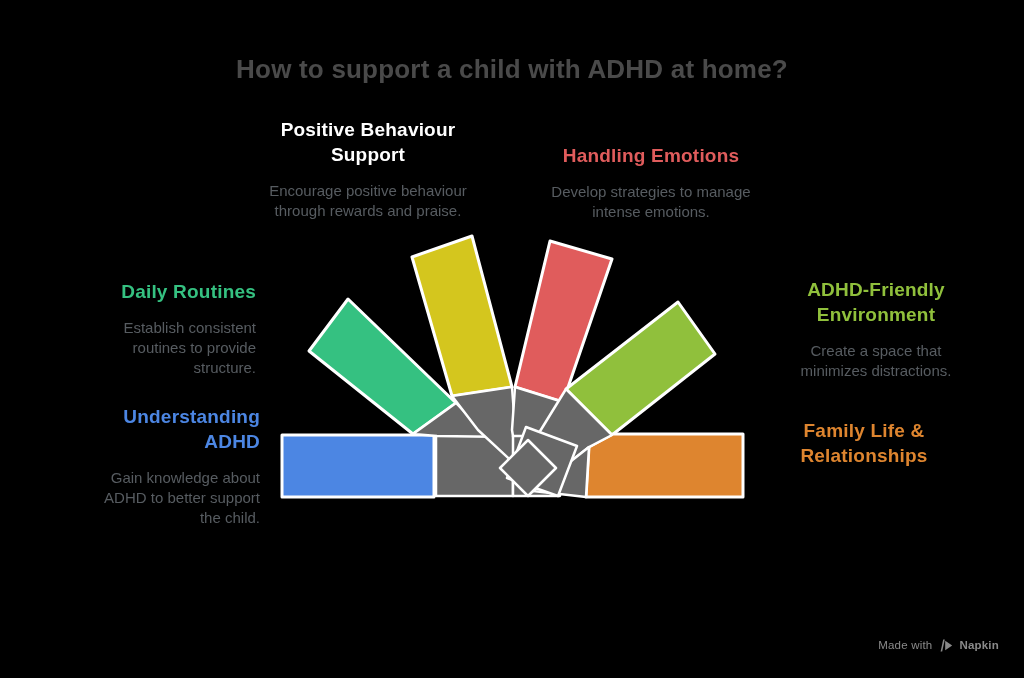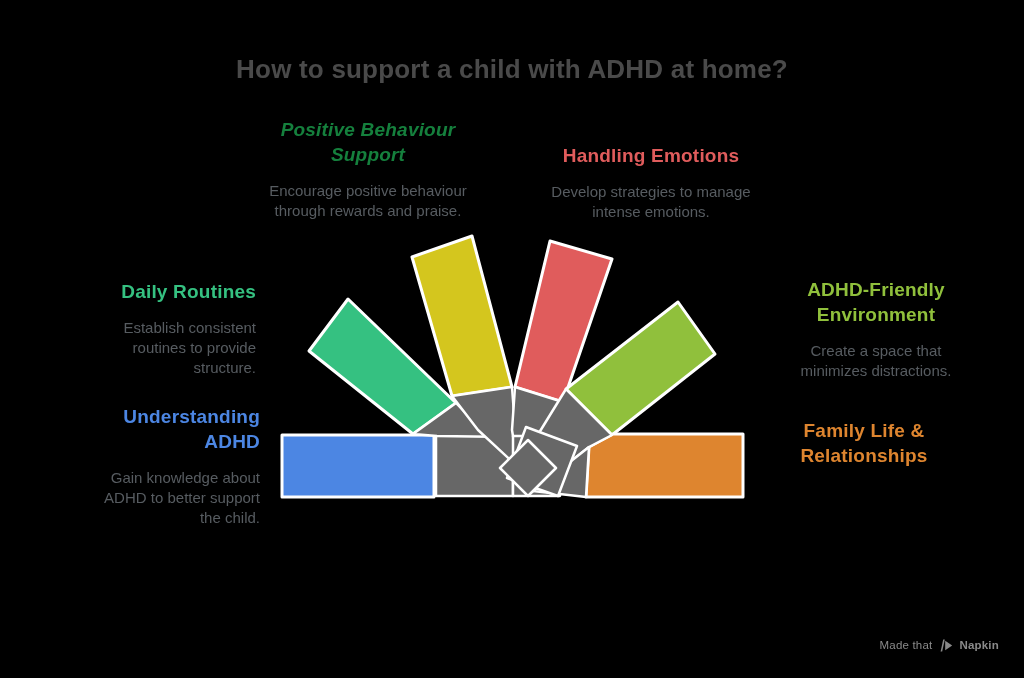--- a/index.html
+++ b/index.html
@@ -66,21 +66,21 @@
     <polygon class="fold" points="513,436 566,436 560,496 513,496" style="fill: rgb(103, 103, 103);"></polygon>
     <polygon class="fold" points="566,389 612,435 589,447 533,491 518,467" style="fill: rgb(103, 103, 103);"></polygon>
     <polygon class="fold" points="589,447 586,497 533,491" style="fill: rgb(103, 103, 103);"></polygon>
     <polygon class="fold" points="558,496 507,478 526,427 577,446" style="fill: rgb(103, 103, 103);"></polygon>
     <polygon class="fold" points="528,440 556,468 528,496 500,468" style="fill: rgb(103, 103, 103);"></polygon>
   </svg>
 
   <div class="main-title" style="color: rgb(74, 74, 74);">How to support a child with ADHD at home?</div>
 
   <div class="section sec-pbs align-center">
-    <div class="sec-title" style="color: #15803d; font-style: italic;">Positive Behaviour
+    <div class="sec-title" style="color: #ffffff;">Positive Behaviour
 Support</div>
     <div class="sec-desc" style="color: rgb(87, 92, 97);">Encourage positive behaviour
 through rewards and praise.</div>
   </div>
 
   <div class="section sec-he align-center">
     <div class="sec-title" style="color: rgb(224, 92, 92);">Handling Emotions</div>
     <div class="sec-desc" style="color: rgb(87, 92, 97);">Develop strategies to manage
 intense emotions.</div>
   </div>
@@ -106,21 +106,21 @@
     <div class="sec-desc" style="color: rgb(87, 92, 97);">Create a space that
 minimizes distractions.</div>
   </div>
 
   <div class="section sec-flr align-left">
     <div class="sec-title" style="color: rgb(222, 133, 47);">Family Life &amp;
 Relationships</div>
   </div>
 
   <div class="watermark" style="color: rgb(138, 138, 138);">
-    <span class="wm-made">Made that</span>
+    <span class="wm-made">Made with</span>
     <svg class="wm-logo" width="15" height="13" viewBox="0 0 15 13">
       <path d="M2.6,12.5 L5.2,0.5 L6.8,0.5 L4.2,12.5 Z" style="fill: rgb(138, 138, 138);"></path>
       <path d="M7.2,1.8 L14.2,6.5 L7.2,11.2 Z" style="fill: rgb(138, 138, 138);"></path>
     </svg>
     <span class="wm-brand">Napkin</span>
   </div>
 
 </div>
 
 </body></html>

